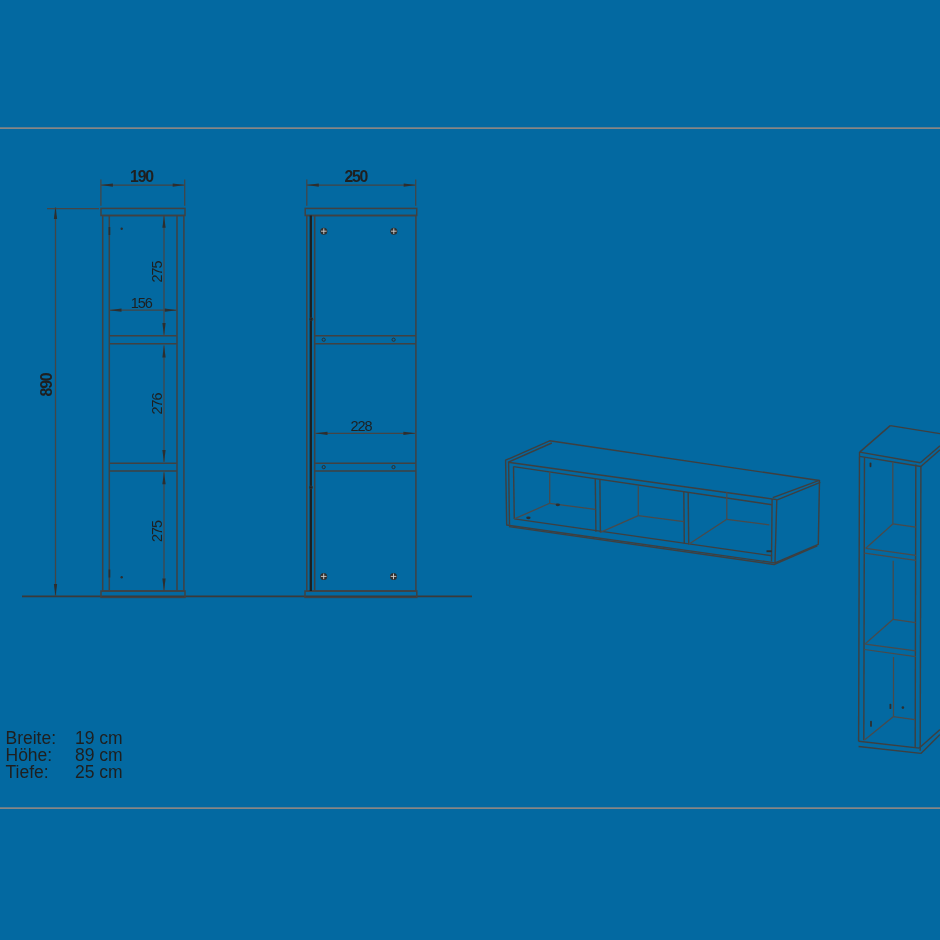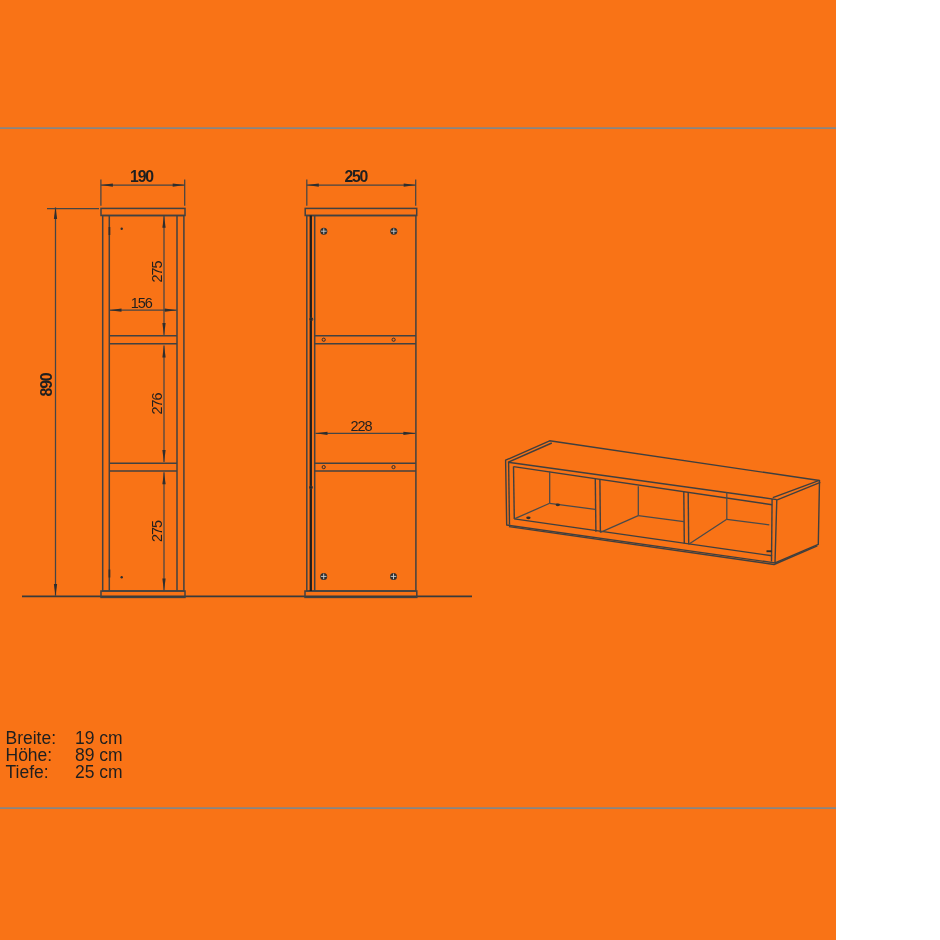--- a/index.html
+++ b/index.html
@@ -1,16 +1,16 @@
 <!DOCTYPE html>
 <html><head>
 <meta charset="utf-8">
 <style>
   html,body{margin:0;padding:0;background:#ffffff;}
-  #page{position:relative;width:836px;height:940px;background:#f97316;overflow:hidden;
+  #page{position:relative;width:940px;height:940px;background:#0369a1;overflow:hidden;
         font-family:"Liberation Sans", sans-serif;}
   svg{position:absolute;left:0;top:0;}
   text{font-family:"Liberation Sans", sans-serif;fill:#1f1f1f;}
   .dim{font-size:14.5px;letter-spacing:-1px;}
   .dimb{font-size:15.8px;font-weight:bold;letter-spacing:-1.2px;}
   .spec{font-size:17.5px;letter-spacing:0px;}
 </style>
 </head>
 <body>
 <div id="page">

